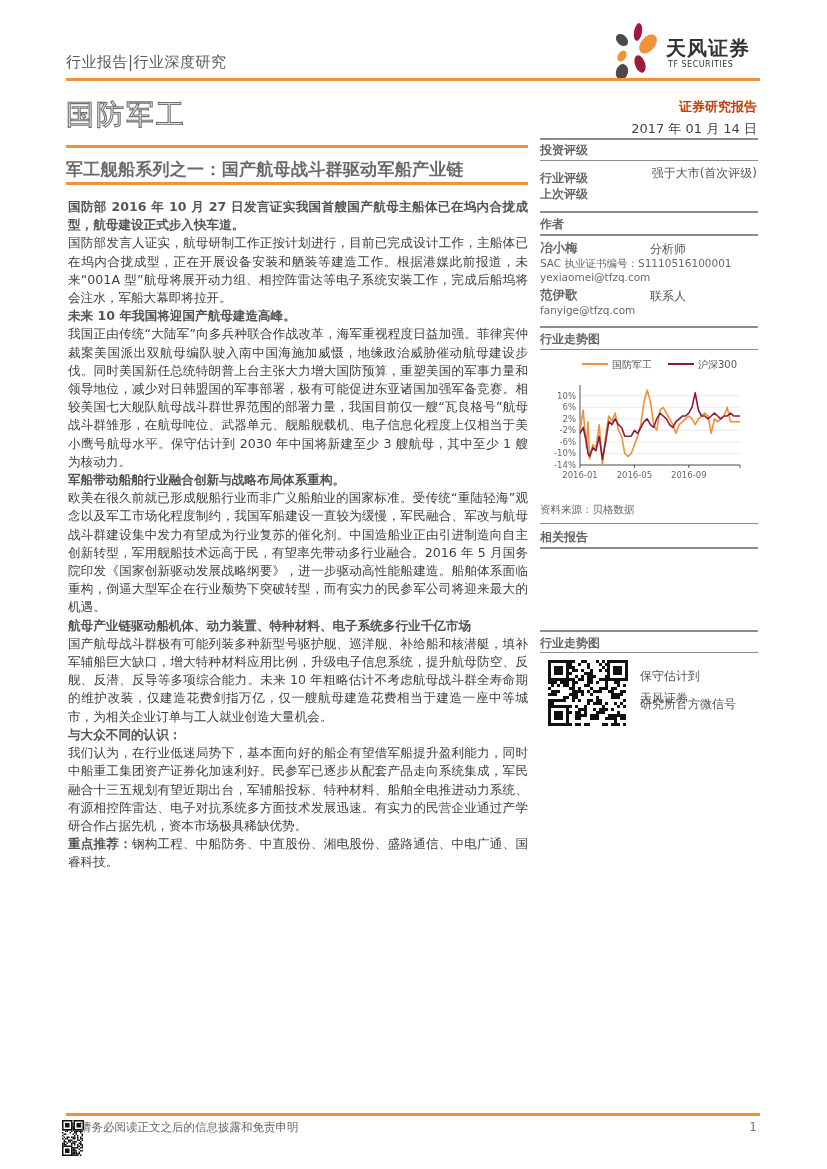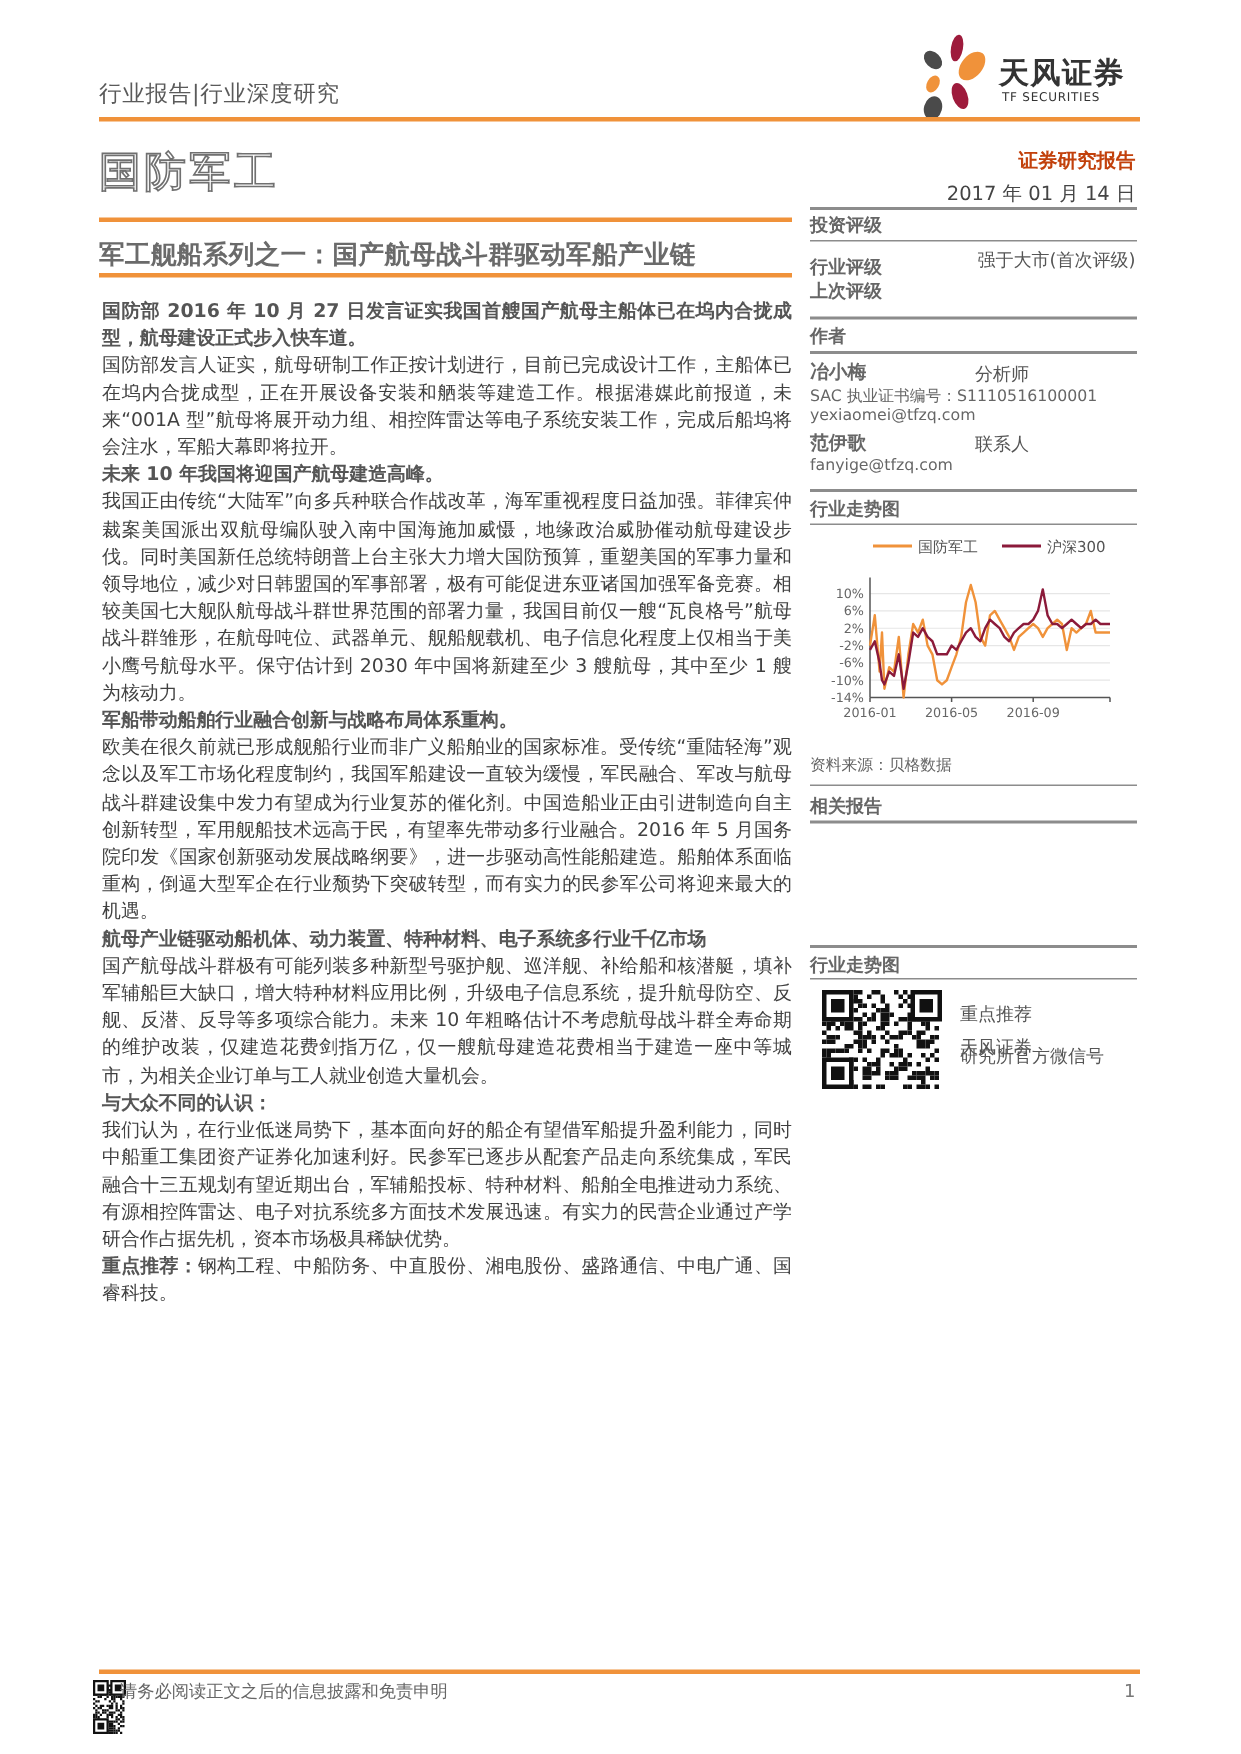--- a/index.html
+++ b/index.html
@@ -402,21 +402,21 @@
       <rect x="3" y="3" width="15" height="15" fill="#fff"></rect>
       <rect x="6" y="6" width="9" height="9" fill="#111"></rect>
       <rect x="59" y="0" width="21" height="21" fill="#111"></rect>
       <rect x="62" y="3" width="15" height="15" fill="#fff"></rect>
       <rect x="65" y="6" width="9" height="9" fill="#111"></rect>
       <rect x="0" y="45" width="21" height="21" fill="#111"></rect>
       <rect x="3" y="48" width="15" height="15" fill="#fff"></rect>
       <rect x="6" y="51" width="9" height="9" fill="#111"></rect>
     </svg>
 </div>
-<div class="abs side-text" style="left:640px; top:668px;">重点推荐</div>
+<div class="abs side-text" style="left:640px; top:668px;">保守估计到</div>
 <div class="abs side-text" style="left:640px; top:690px;">天风证券</div>
 <div class="abs side-text" style="left:640px; top:696px;">研究所官方微信号</div>
 
 <div class="abs orange-line" style="left:66px; top:1113px; width:694px;"></div>
 <div class="abs" style="left:62px; top:1120px; width:22px; height:36px;">
   <svg width="22" height="36" viewBox="0 0 22 36" id="qr2">
       <rect x="0" y="0" width="1.5" height="1.5" fill="#111"></rect>
       <rect x="1.5" y="0" width="1.5" height="1.5" fill="#111"></rect>
       <rect x="3" y="0" width="1.5" height="1.5" fill="#111"></rect>
       <rect x="4.5" y="0" width="1.5" height="1.5" fill="#111"></rect>

